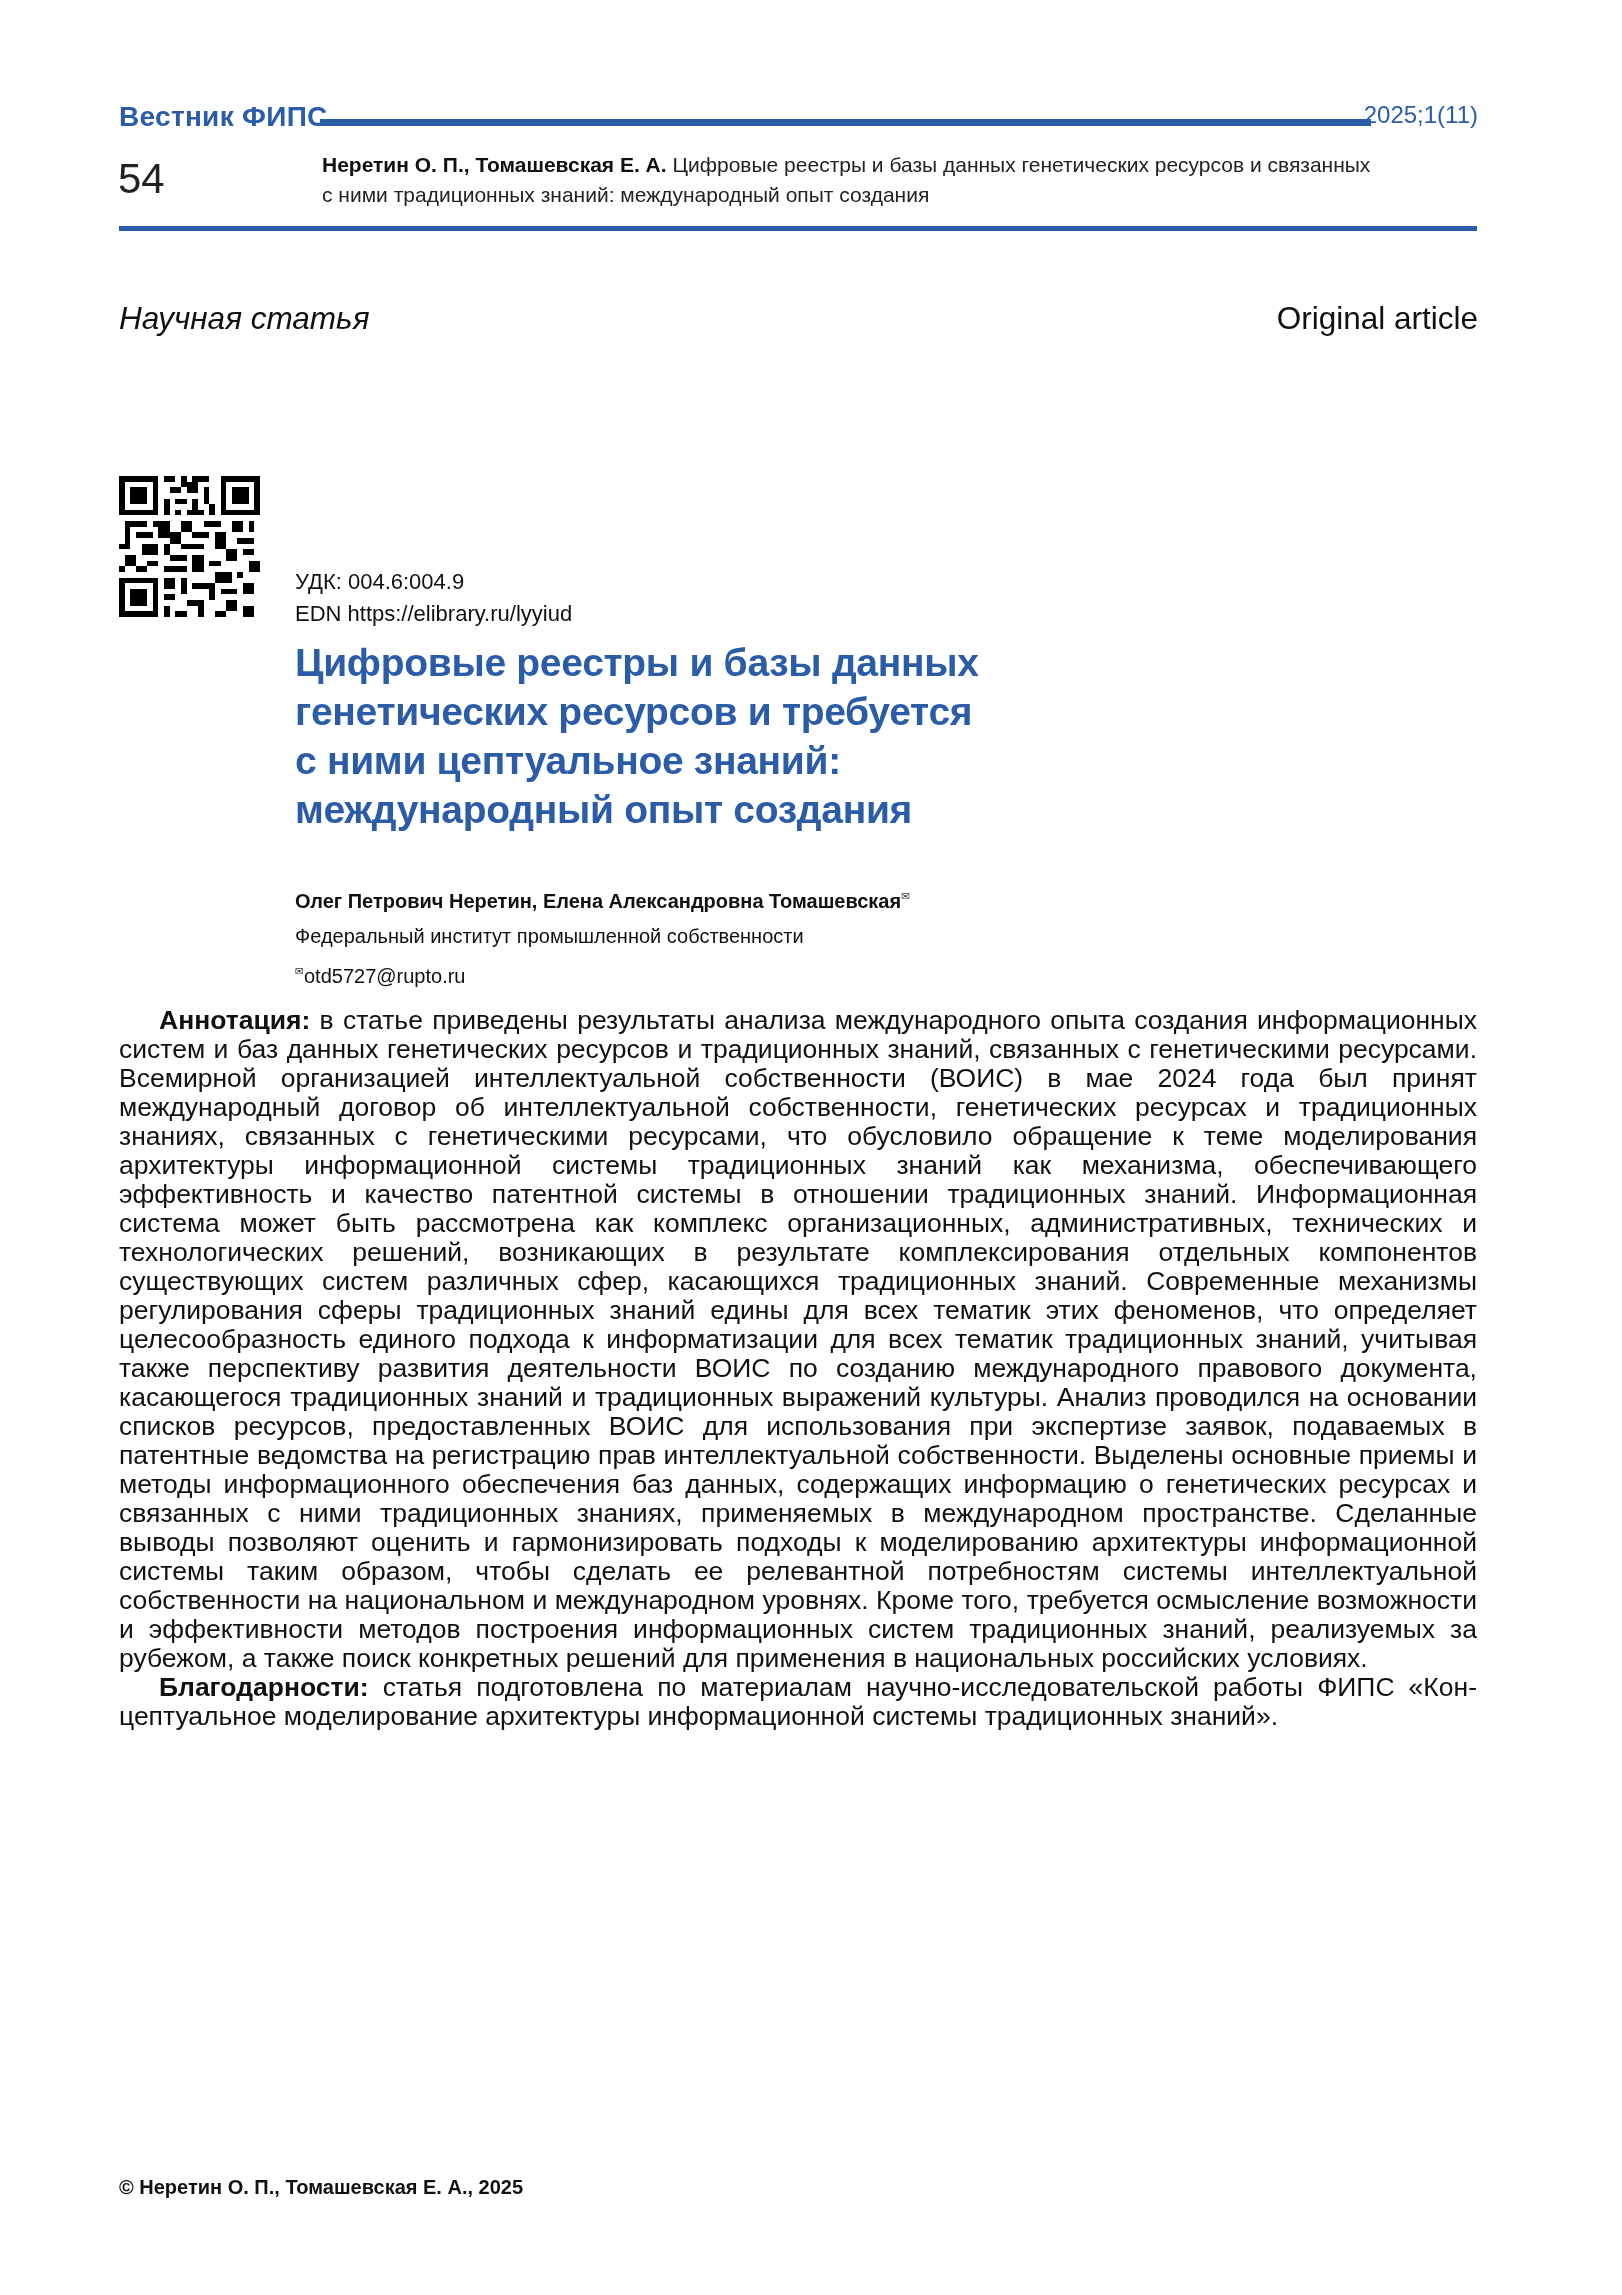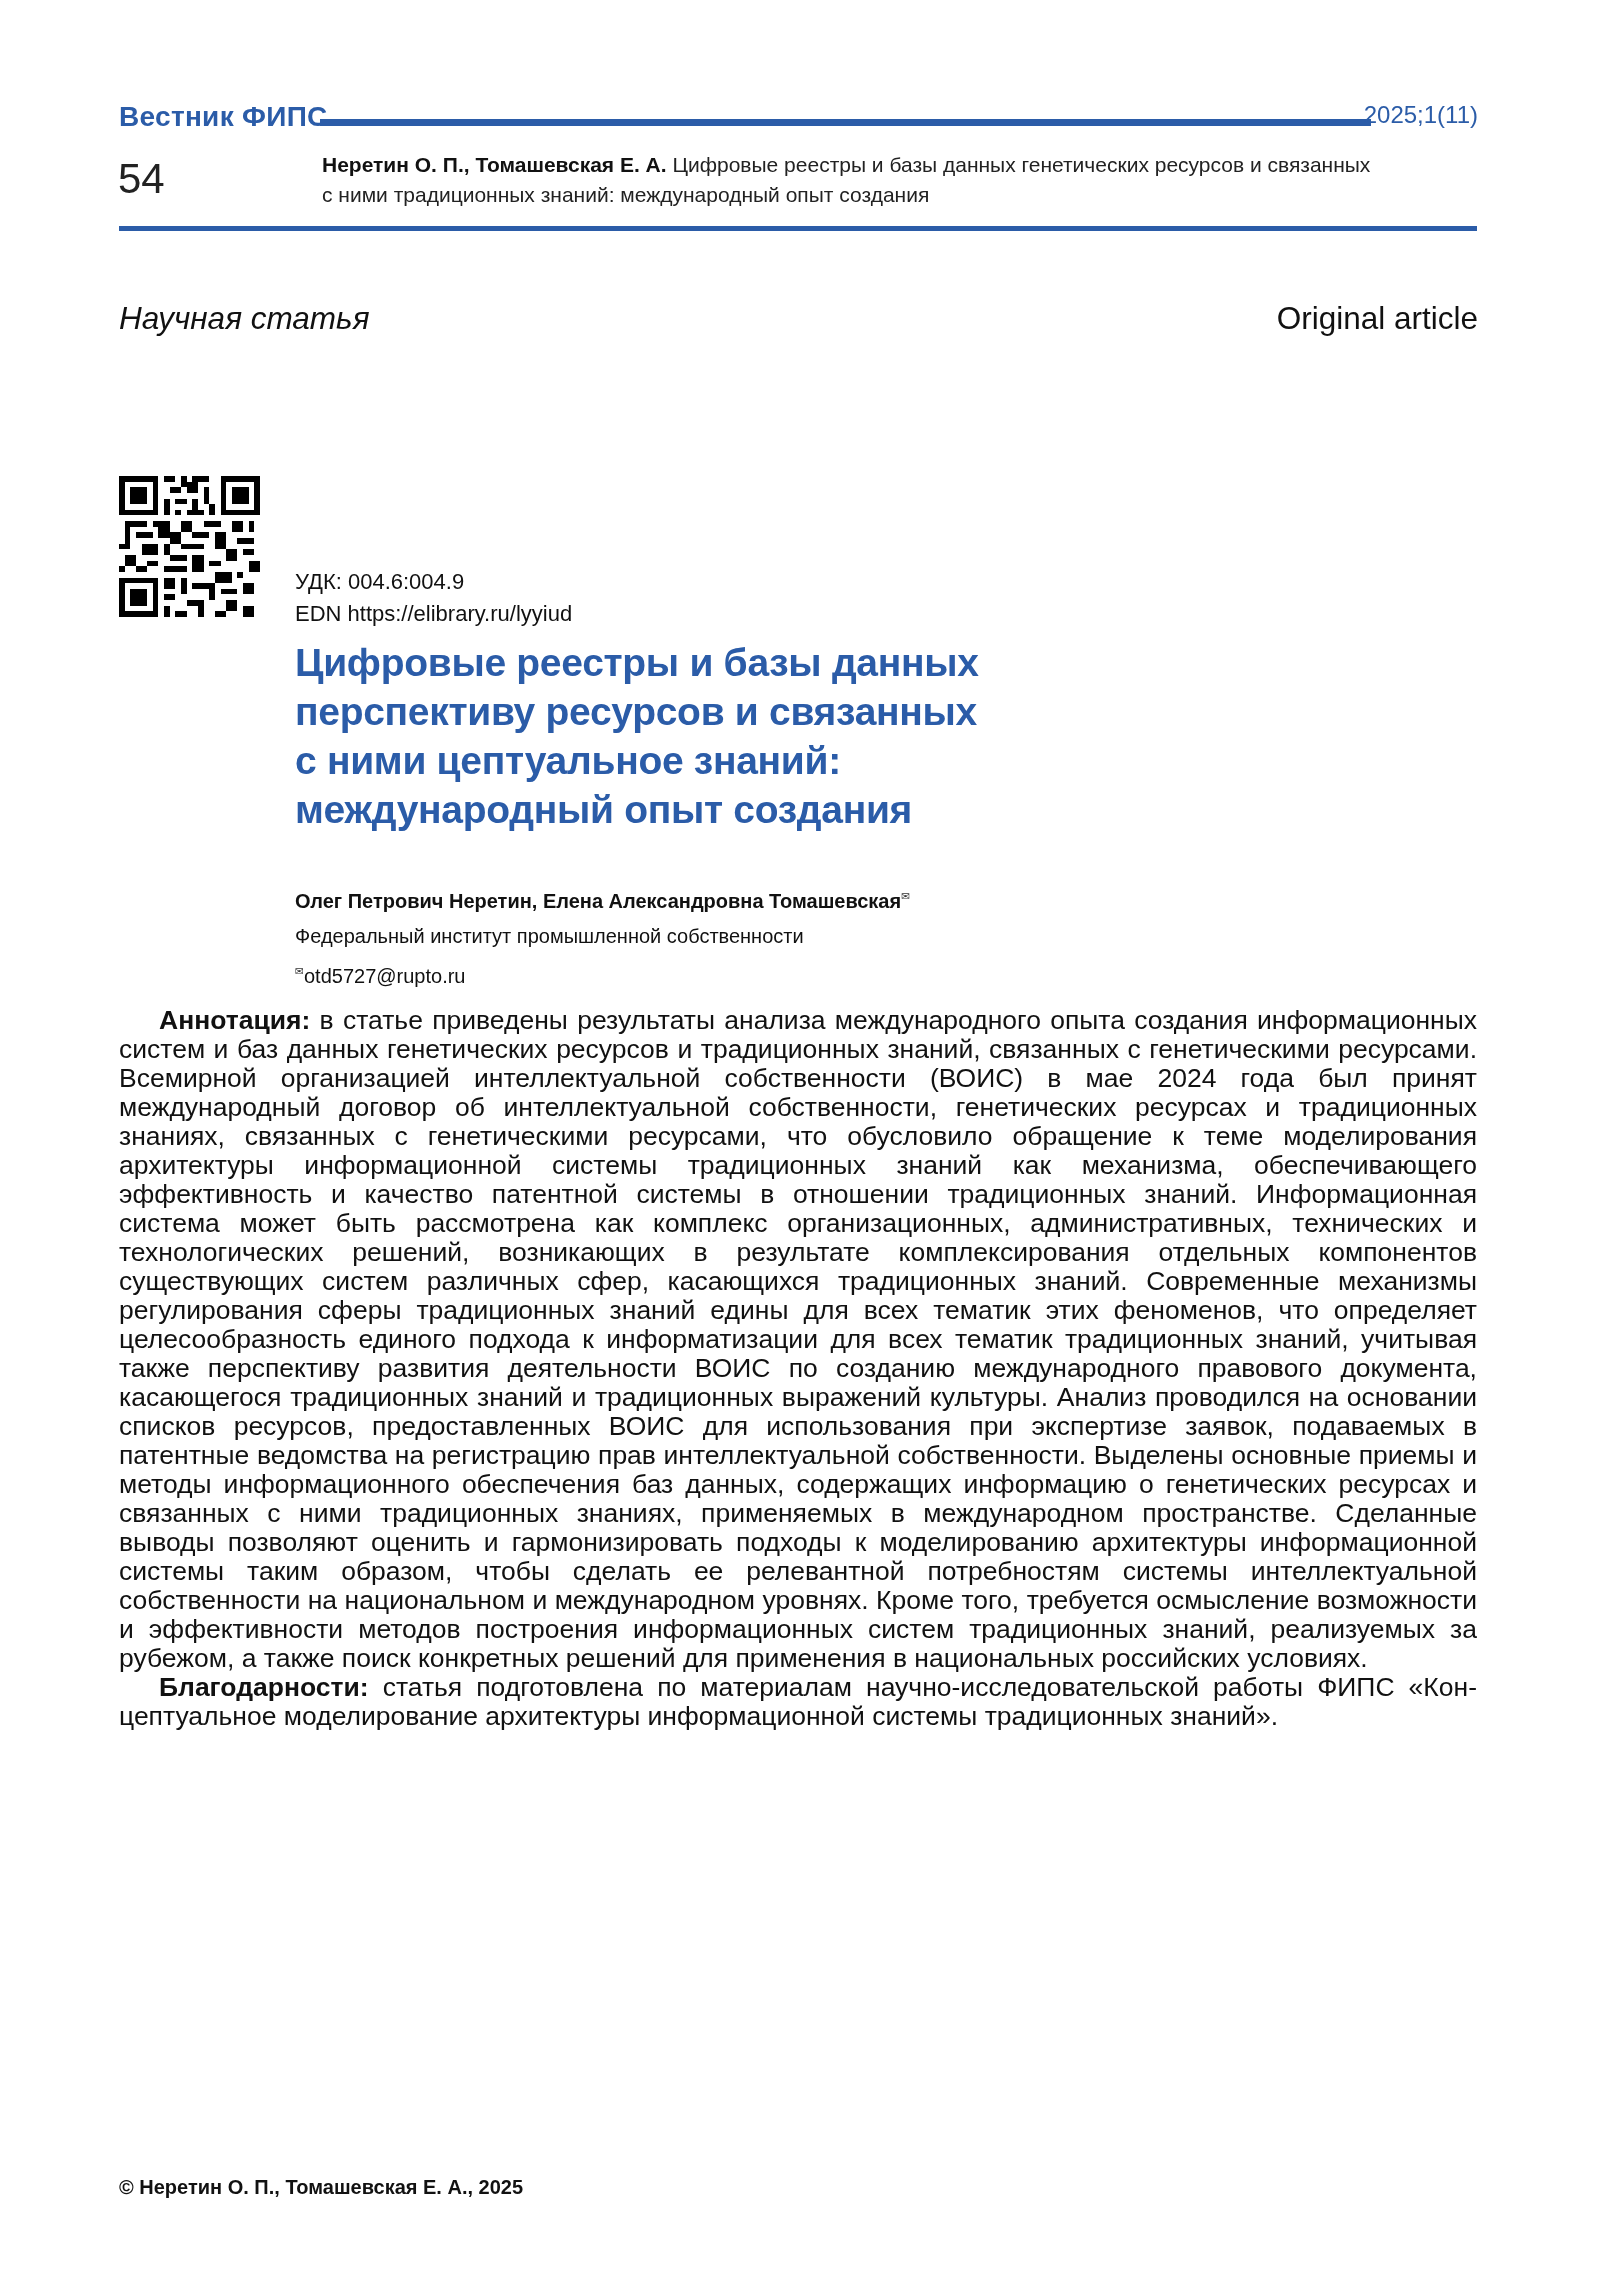--- a/index.html
+++ b/index.html
@@ -131,21 +131,21 @@
   </svg>
 </div>
 
 <div class="abs udk">
   <div>УДК: 004.6:004.9</div>
   <div>EDN https://elibrary.ru/lyyiud</div>
 </div>
 
 <div class="abs title">
   <div>Цифровые реестры и базы данных</div>
-  <div>перспективу ресурсов и связанных</div>
+  <div>генетических ресурсов и требуется</div>
   <div>с ними цептуальное знаний:</div>
   <div>международный опыт создания</div>
 </div>
 
 <div class="abs authors">
   <div>
     <span class="names">Олег Петрович Неретин, Елена Александровна Томашевская</span><span class="env">✉</span>
   </div>
   <div>Федеральный институт промышленной собственности</div>
   <div>

